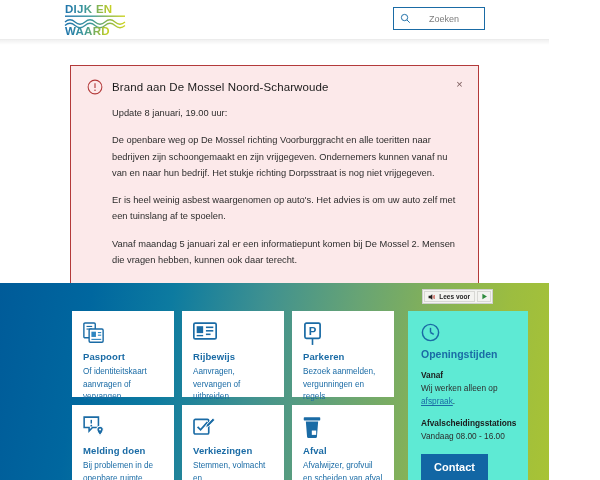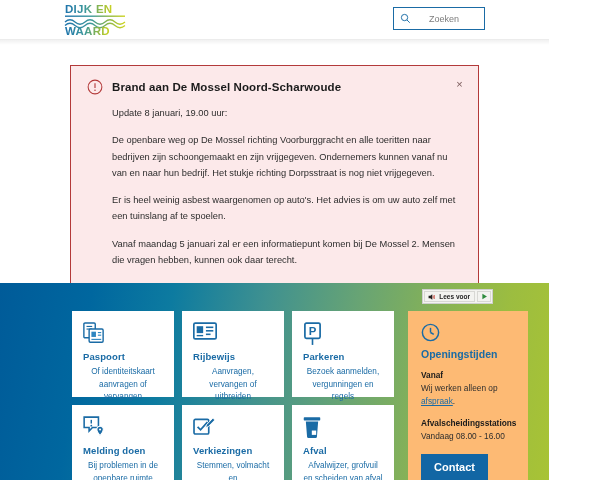--- a/index.html
+++ b/index.html
@@ -62,21 +62,21 @@
   }
   .alert-head {
     display: flex;
     align-items: center;
     gap: 9px;
     margin-bottom: 10px;
   }
   .alert-icon { flex: 0 0 auto; display:block; }
   .alert-title {
     font-size: 11.5px;
-    font-weight: bold;
+    font-weight: normal;
     color: #1b1b1b;
     letter-spacing: .1px;
   }
   .alert-close {
     position: absolute;
     right: 12px; top: 12px;
     width: 13px; height: 13px;
     border: 0; background: transparent;
     cursor: pointer;
     color: #7a5b5b;
@@ -158,30 +158,29 @@
     font-size: 9.5px;
     font-weight: bold;
     color: #1a6ba5;
     margin-bottom: 4px;
     letter-spacing: .1px;
   }
   .tile-desc {
     font-size: 8.2px;
     line-height: 1.55;
     color: #1a6ba5;
-    text-align: center;
   }
 
   
   .panel {
     position: absolute;
     left: 408px; top: 311px;
     width: 120px;
     height: 169px;
-    background: #fdba74;
+    background: #5eead4;
     padding: 12px 13px 0 13px;
   }
   .panel-icon { margin-bottom: 6px; display:block; }
   .panel-title {
     font-size: 10.5px;
     font-weight: bold;
     color: #1a6ba5;
     margin-bottom: 10px;
   }
   .panel-sub {

